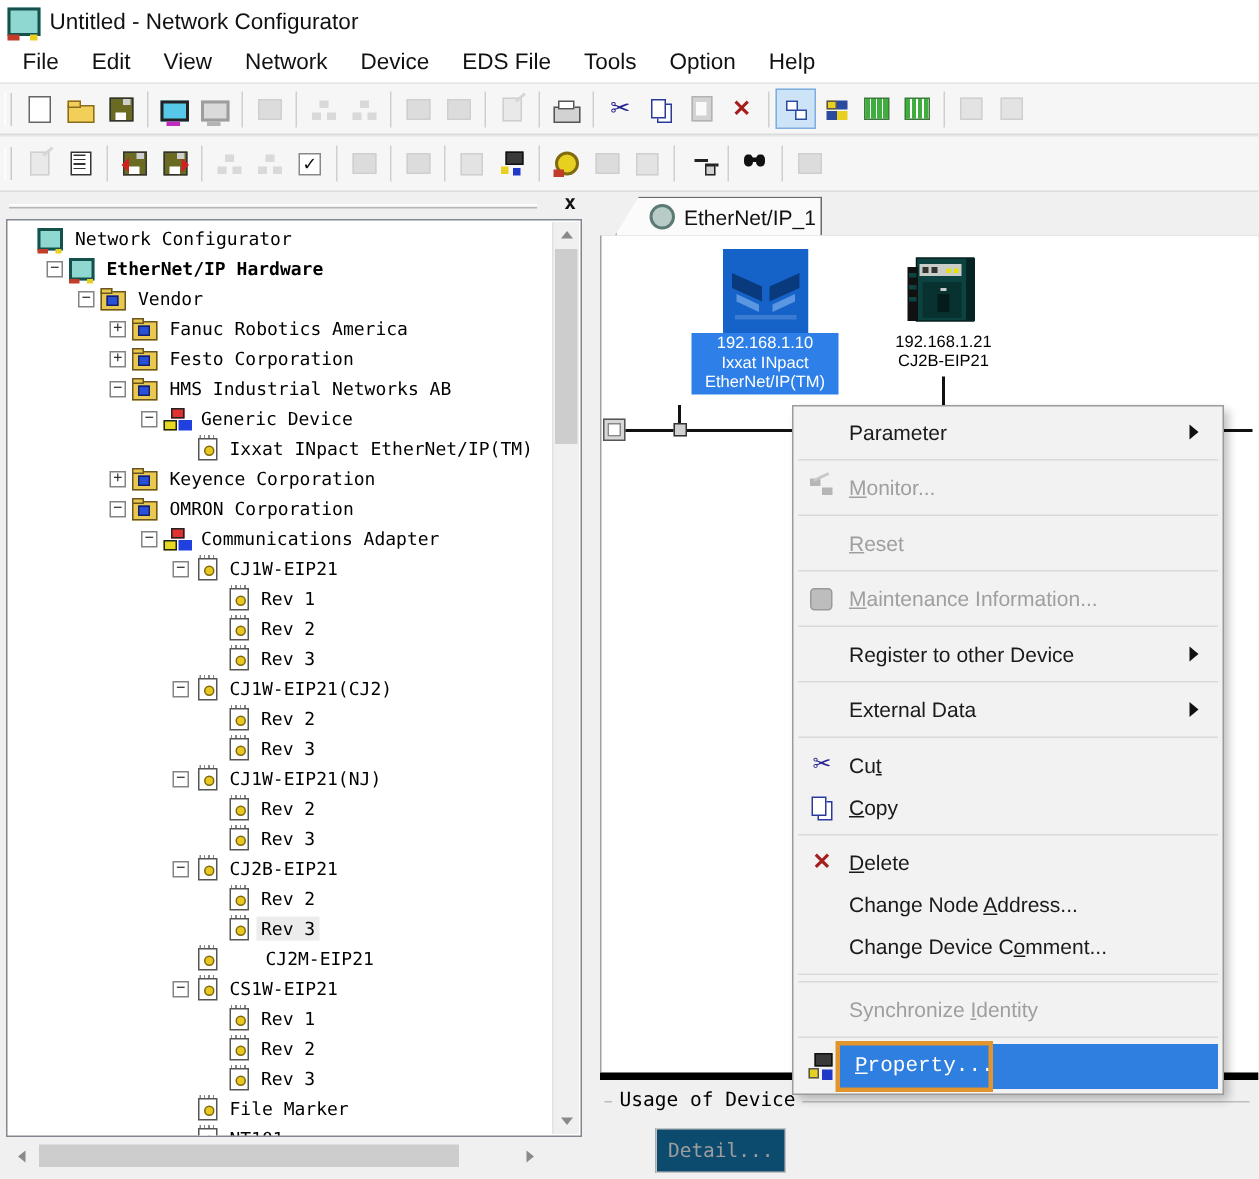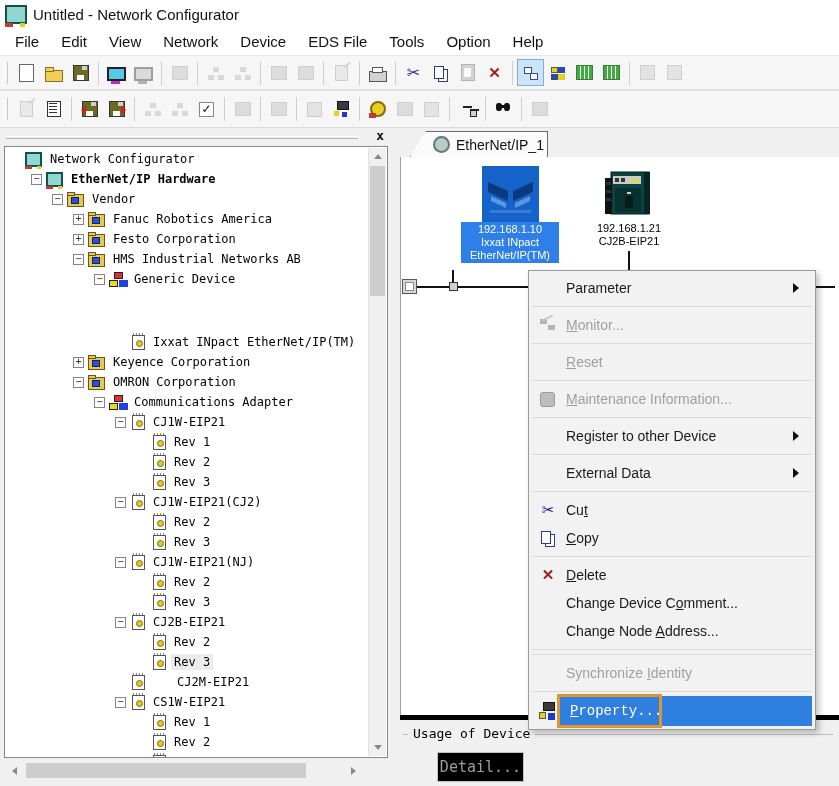--- a/index.html
+++ b/index.html
@@ -145,21 +145,21 @@
   .mi-property::after{content:"";position:absolute;left:1px;bottom:1px;width:5px;height:5px;background:#e8d020;border:1px solid #555;box-shadow:9px 1px 0 #2038c8;}
   .mrow.mhl{height:30px;color:#fff;}
   .hl-bg{position:absolute;left:30px;right:2px;top:0;bottom:0;background:#2f7fe0;}
   .mrow.mhl .mtext{position:relative;z-index:2;padding-left:4px;font-family:Liberation Mono, monospace;}
   .annot{position:absolute;left:27px;width:99px;top:-2px;bottom:-2px;border:3px solid #e2942d;z-index:3;}
 
   
   #bottompanel{left:400px;top:715px;width:439px;height:71px;background:#f0f0f0;border-top:5px solid #000000;box-sizing:border-box;}
   #groupline{position:absolute;left:3px;top:14px;width:430px;border-top:1px solid #bdbdbd;}
   #grouplabel{position:absolute;left:8px;top:6px;background:#f0f0f0;padding:0 5px;font-family:"DejaVu Sans Mono",monospace;font-size:13px;color:#000;}
-  #detail-btn{position:absolute;left:37px;top:32px;width:85px;height:28px;background:#000000;border:1px solid #c3c3c3;font-family:"DejaVu Sans Mono",monospace;font-size:15px;color:#9d9d9d;display:flex;align-items:center;justify-content:center;}
+  #detail-btn{position:absolute;left:37px;top:32px;width:85px;height:28px;background:#0c4a6e;border:1px solid #c3c3c3;font-family:"DejaVu Sans Mono",monospace;font-size:13px;color:#9d9d9d;display:flex;align-items:center;justify-content:center;}
 </style>
 </head>
 <body>
 
 <div class="abs" id="titlebar">
   <span class="app-icon"></span>
   <span id="title-text">Untitled - Network Configurator</span>
 </div>
 
 <div class="abs" id="menubar">
@@ -354,21 +354,21 @@
       <div class="trow" style="padding-left: 67px;">
         <span class="expander">−</span>
         <span class="tic tic-folder"></span>
         <span class="tlabel">HMS Industrial Networks AB</span>
       </div>
       <div class="trow" style="padding-left: 88px;">
         <span class="expander">−</span>
         <span class="tic tic-net"></span>
         <span class="tlabel">Generic Device</span>
       </div>
-      <div class="trow" style="padding-left: 124px; margin-top: 43px;">
+      <div class="trow" style="padding-left: 124px;">
         <span class="tic tic-file"></span>
         <span class="tlabel">Ixxat INpact EtherNet/IP(TM)</span>
       </div>
       <div class="trow" style="padding-left: 67px;">
         <span class="expander">+</span>
         <span class="tic tic-folder"></span>
         <span class="tlabel">Keyence Corporation</span>
       </div>
       <div class="trow" style="padding-left: 67px;">
         <span class="expander">−</span>
@@ -571,24 +571,24 @@
     <div class="mrow">
       <span class="mi mi-copy"></span>
       <span class="mtext"><u>C</u>opy</span>
     </div>
     <div class="msep"></div>
     <div class="mrow">
       <span class="mi mi-delete">✕</span>
       <span class="mtext"><u>D</u>elete</span>
     </div>
     <div class="mrow">
+      <span class="mtext">Change Node <u>A</u>ddress...</span>
+    </div>
+    <div class="mrow">
       <span class="mtext">Change Device C<u>o</u>mment...</span>
-    </div>
-    <div class="mrow">
-      <span class="mtext">Change Node <u>A</u>ddress...</span>
     </div>
     <div class="msep"></div>
     <div class="msep"></div>
     <div class="mrow mdisabled">
       <span class="mtext">Synchronize <u>I</u>dentity</span>
     </div>
     <div class="msep"></div>
     <div class="mrow mhl">
       <div class="hl-bg"></div>
       <span class="mi mi-property"></span>

